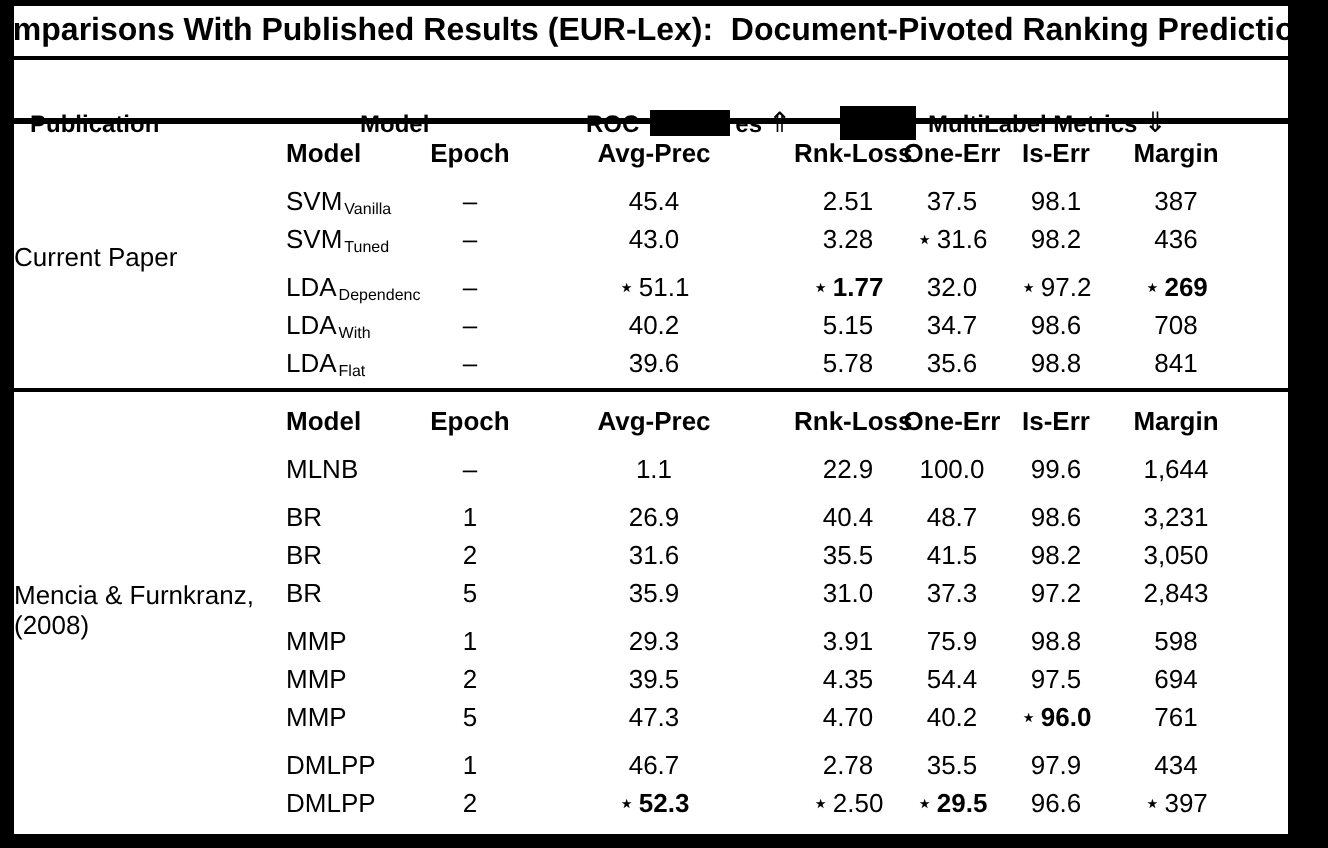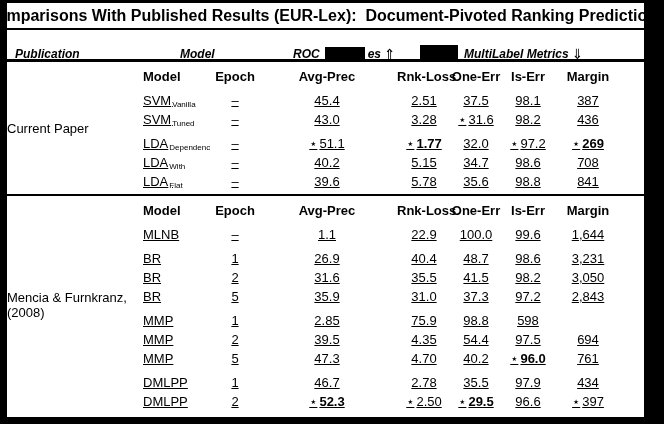--- a/index.html
+++ b/index.html
@@ -24,22 +24,22 @@
     font-size:16px;font-weight:bold;
     white-space:nowrap;
   }
   .header-row{
     height:29px;flex:none;
     border-bottom:3px solid #000;
     position:relative;
     font-size:12px;font-weight:bold;
   }
   .header-row .hitem{
-    position:absolute;top:4px;height:39px;
-    display:flex;align-items:center;white-space:pre;font-style:italic;
+    position:absolute;top:12px;height:39px;
+    display:flex;align-items:center;white-space:pre;
   }
   .h-publication{left:8px;}
   .h-model{left:173px;}
   .h-roc{left:286px;justify-content:flex-end;}
   .h-ml{left:413px;}
   .redact{
     display:inline-block;background:#000;
     vertical-align:middle;
   }
   .redact.r1{width:40px;height:13px;margin:0 3px 0 5px;}
@@ -59,21 +59,21 @@
     align-items:flex-start;justify-content:center;
     text-align:center;line-height:15px;
   }
   .rows{flex:1;}
   .grid-row{
     display:grid;
     grid-template-columns:78px 44px 140px 54px 50px 54px 66px;
     height:19px;align-items:center;
   }
   .colhead{font-weight:bold;margin-top:2px;}
-  .group{margin-top:5px;text-decoration:underline;}
+  .group{margin-top:5px;}
   .cell{text-align:center;white-space:nowrap;}
   .c-model{text-align:left;padding-left:8px;}
   .sub{font-size:8px;vertical-align:-2px;margin-left:1px;}
   .star{margin-right:2px;}
   .bold{font-weight:bold;}
 </style>
 </head>
 <body>
 
 <div class="page">
@@ -206,21 +206,22 @@
                 <span class="cell"><span>31.0</span></span>
                 <span class="cell"><span>37.3</span></span>
                 <span class="cell"><span>97.2</span></span>
                 <span class="cell"><span>2,843</span></span>
               </div>
             </div>
             <div class="group">
               <div class="grid-row">
                 <span class="cell c-model"><span>MMP</span></span>
                 <span class="cell">1</span>
-                <span class="cell"><span>2.85</span></span>
+                <span class="cell"><span>29.3</span></span>
+                <span class="cell"><span>3.91</span></span>
                 <span class="cell"><span>75.9</span></span>
                 <span class="cell"><span>98.8</span></span>
                 <span class="cell"><span>598</span></span>
               </div>
               <div class="grid-row">
                 <span class="cell c-model"><span>MMP</span></span>
                 <span class="cell">2</span>
                 <span class="cell"><span>39.5</span></span>
                 <span class="cell"><span>4.35</span></span>
                 <span class="cell"><span>54.4</span></span>

